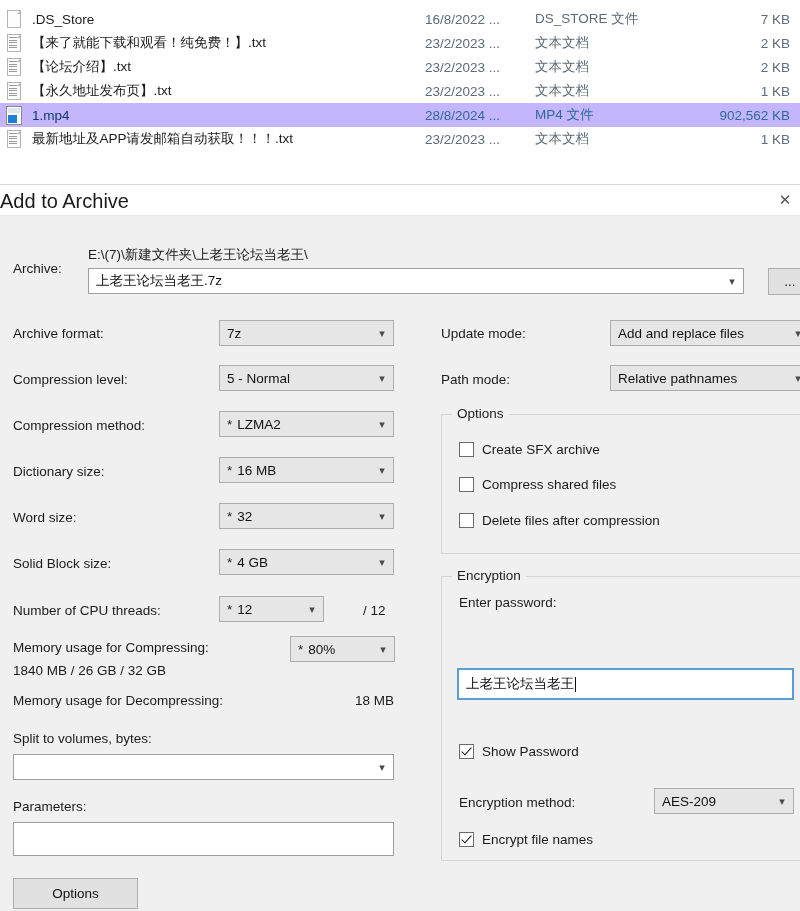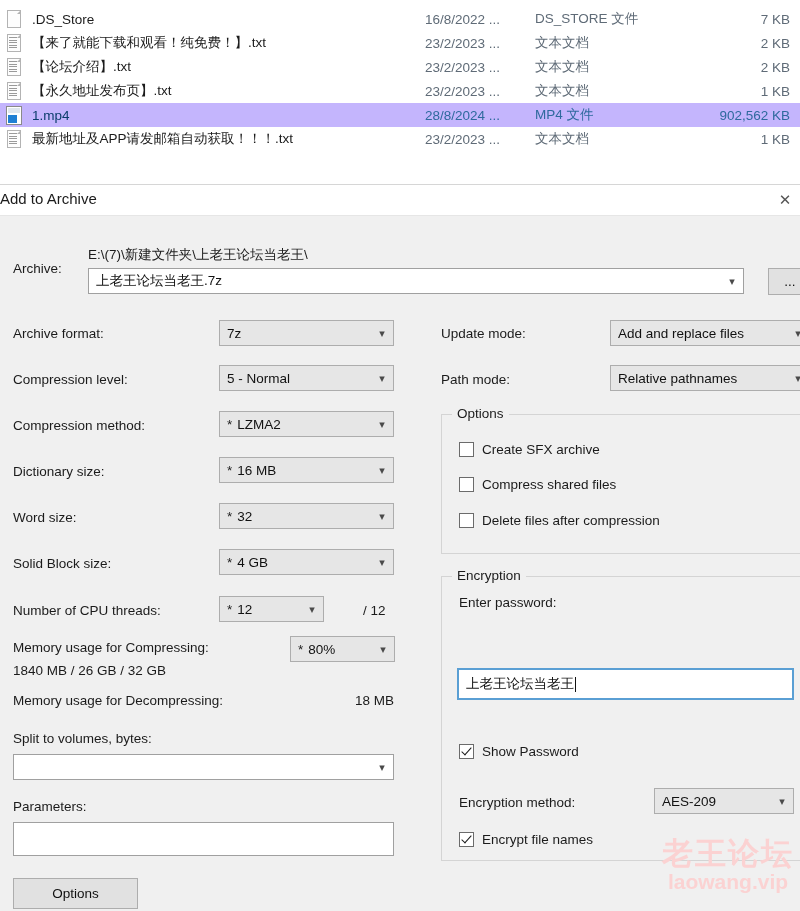--- a/index.html
+++ b/index.html
@@ -70,21 +70,21 @@
     position: absolute; left: 0; top: 184px; width: 800px; height: 727px;
     background: #f0f0f0;
     border-top: 1px solid #d6d6d6;
   }
   .dlg-titlebar {
     position: relative; height: 30px; background: #ffffff;
     border-bottom: 1px solid #e6e6e6;
   }
   .dlg-title {
     position: absolute; left: 0px; top: 5px;
-    font-size: 15px; color: #1b1b1b;
+    font-size: 20px; color: #1b1b1b;
   }
   .dlg-close {
     position: absolute; right: -6px; top: 0px;
     width: 42px; height: 30px;
     display: flex; align-items: center; justify-content: center;
     color: #555; font-size: 15px;
     cursor: default;
   }
 
   .dlg-body { position: relative; width: 800px; height: 697px; }
@@ -412,20 +412,16 @@
       <div class="combo" style="left:654px; top:572px; width:140px;">
         <span class="cv">AES-209</span>
         <span class="arrow">▾</span>
       </div>
 
       <div class="chk-row" style="left:459px; top:616px;">
         <span class="chk checked"></span>
         <span>Encrypt file names</span>
       </div>
 
-      <div class="watermark">
-        <div class="wm-cn">老王论坛</div>
-        <div class="wm-en">laowang.vip</div>
-      </div>
 
     </div>
   </div>
 </div>
 
 </body></html>

